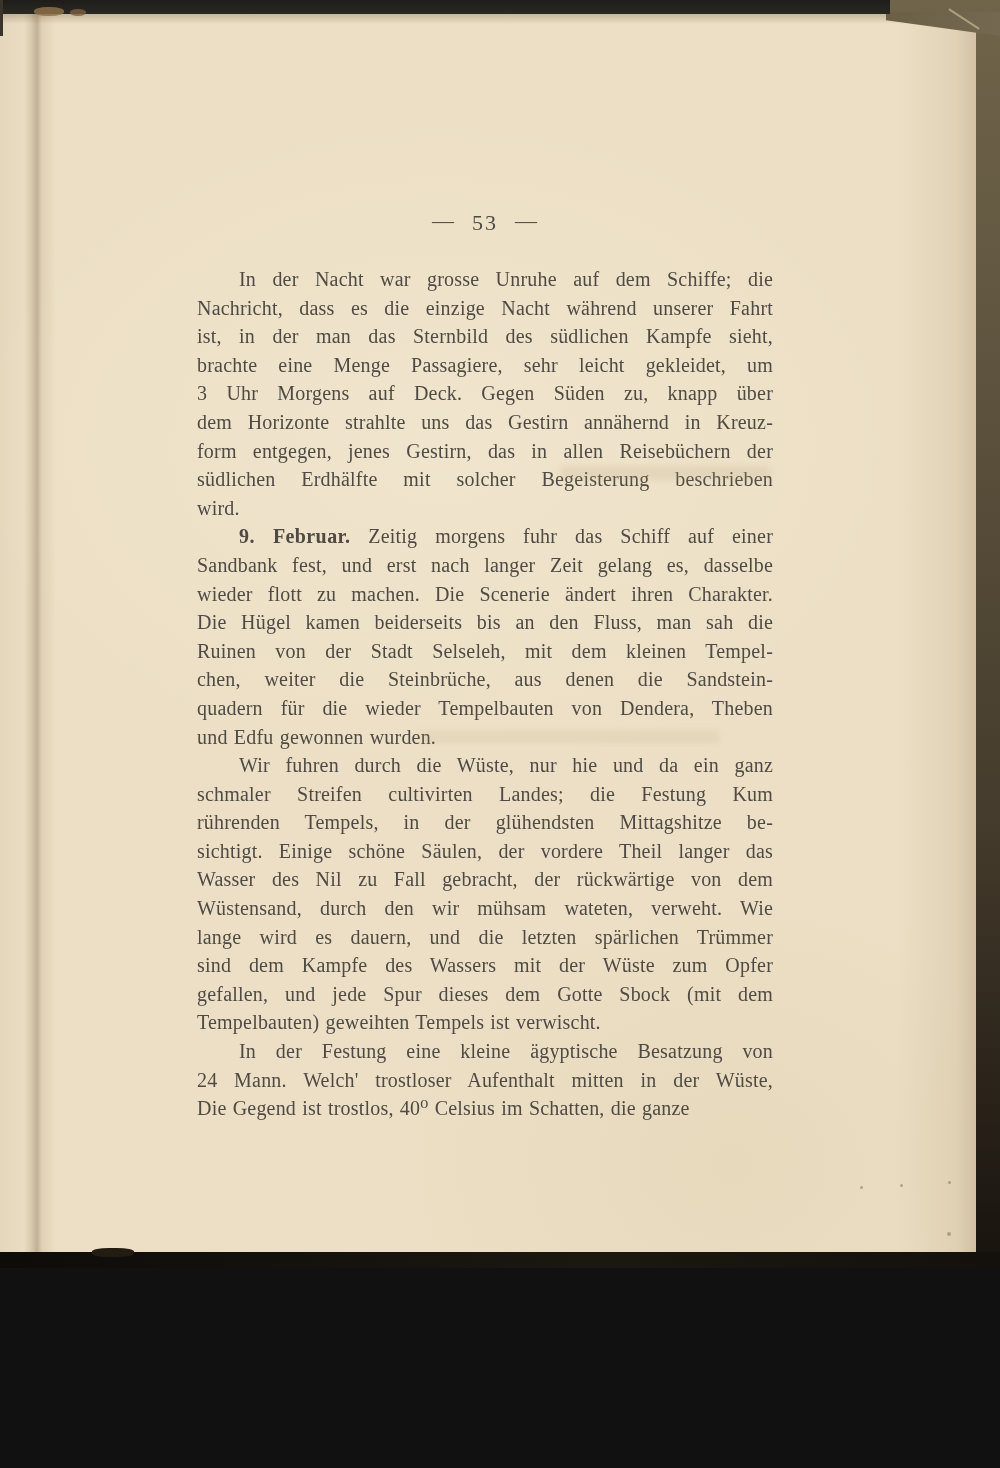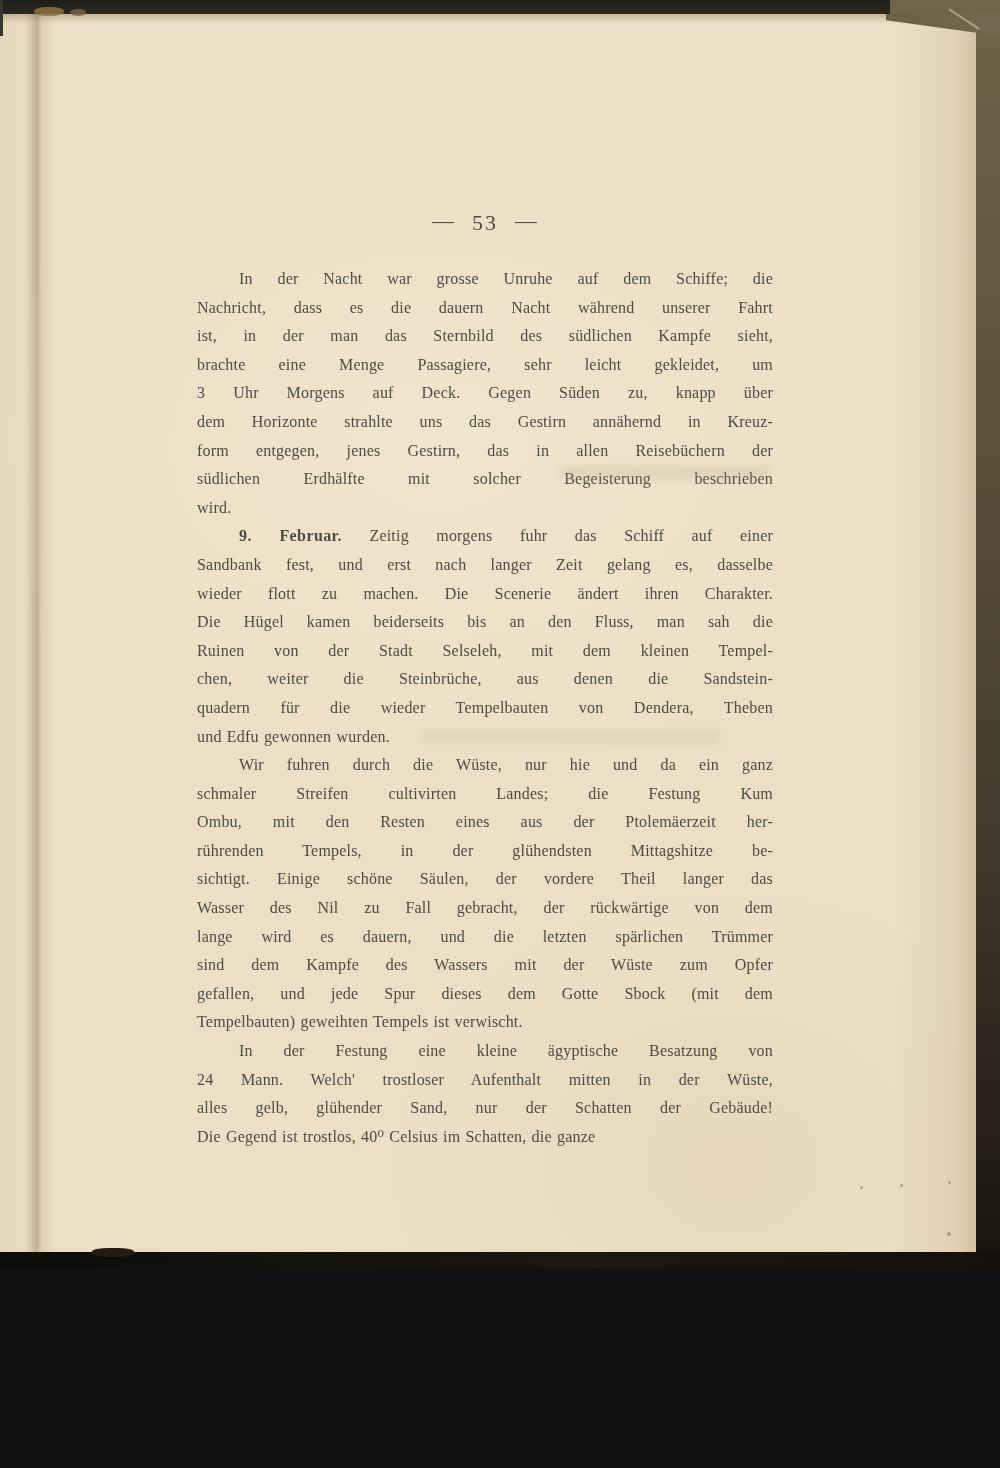--- a/index.html
+++ b/index.html
@@ -44,68 +44,67 @@
   }
   .speck{position:absolute;border-radius:50%;background:#867352;opacity:.55;}
   .ghost{position:absolute;background:rgba(185,165,125,.20);filter:blur(3px);border-radius:4px;}
   
   .page-header{position:absolute;left:197px;top:196px;width:576px;height:30px;
     text-align:center;color:var(--ink,#4f4b44);font-size:22px;letter-spacing:1px;}
   .page-header .dash{margin:0 17px;position:relative;top:-2px;}
   .page-header .num{letter-spacing:2px;}
   
   .text-block{position:absolute;left:197px;top:251px;width:576px;color:var(--ink,#4f4b44);
-    font-size:16px;}
+    font-size:20px;}
   .line{line-height:28.6px;height:28.6px;text-align:justify;text-align-last:justify;
     letter-spacing:.2px;word-spacing:1px;}
   .line.first{text-indent:42px;}
   .line.last{text-align-last:left;}
   .line b{font-weight:700;letter-spacing:.4px;}
 </style>
 </head>
 <body>
 
 <div class="scene">
 
   <div class="page">
     <div class="page-header">
       <span class="dash">—</span><span class="num">53</span><span class="dash">—</span>
     </div>
 
     <div class="text-block">
         <div class="line first">In der Nacht war grosse Unruhe auf dem Schiffe; die</div>
-        <div class="line">Nachricht, dass es die dauern Nacht während unserer Fahrt</div>
+        <div class="line">Nachricht, dass es die einzige Nacht während unserer Fahrt</div>
         <div class="line">ist, in der man das Sternbild des südlichen Kampfe sieht,</div>
         <div class="line">brachte eine Menge Passagiere, sehr leicht gekleidet, um</div>
         <div class="line">3 Uhr Morgens auf Deck.  Gegen Süden zu, knapp über</div>
         <div class="line">dem Horizonte strahlte uns das Gestirn annähernd in Kreuz-</div>
         <div class="line">form entgegen, jenes Gestirn, das in allen Reisebüchern der</div>
         <div class="line">südlichen Erdhälfte mit solcher Begeisterung beschrieben</div>
         <div class="line last">wird.</div>
         <div class="line first"><b>9. Februar.</b>  Zeitig morgens fuhr das Schiff auf einer</div>
         <div class="line">Sandbank fest, und erst nach langer Zeit gelang es, dasselbe</div>
         <div class="line">wieder flott zu machen.  Die Scenerie ändert ihren Charakter.</div>
         <div class="line">Die Hügel kamen beiderseits bis an den Fluss, man sah die</div>
         <div class="line">Ruinen von der Stadt Selseleh, mit dem kleinen Tempel-</div>
         <div class="line">chen, weiter die Steinbrüche, aus denen die Sandstein-</div>
         <div class="line">quadern für die wieder Tempelbauten von Dendera, Theben</div>
         <div class="line last">und Edfu gewonnen wurden.</div>
         <div class="line first">Wir fuhren durch die Wüste, nur hie und da ein ganz</div>
         <div class="line">schmaler Streifen cultivirten Landes; die Festung Kum</div>
-        <div class="line">Ombu, mit den Resten eines aus der Ptolemäerzeit her-</div>
         <div class="line">rührenden Tempels, in der glühendsten Mittagshitze be-</div>
         <div class="line">sichtigt. Einige schöne Säulen, der vordere Theil langer das</div>
         <div class="line">Wasser des Nil zu Fall gebracht, der rückwärtige von dem</div>
+        <div class="line">Wüstensand, durch den wir mühsam wateten, verweht. Wie</div>
         <div class="line">lange wird es dauern, und die letzten spärlichen Trümmer</div>
         <div class="line">sind dem Kampfe des Wassers mit der Wüste zum Opfer</div>
         <div class="line">gefallen, und jede Spur dieses dem Gotte Sbock (mit dem</div>
         <div class="line last">Tempelbauten) geweihten Tempels ist verwischt.</div>
         <div class="line first">In der Festung eine kleine ägyptische Besatzung von</div>
         <div class="line">24 Mann.  Welch' trostloser Aufenthalt mitten in der Wüste,</div>
-        <div class="line">alles gelb, glühender Sand, nur der Schatten der Gebäude!</div>
         <div class="line last">Die Gegend ist trostlos, 40⁰ Celsius im Schatten, die ganze</div>
       </div>
 
     <div class="ghost" style="left:560px;top:452px;width:210px;height:14px;"></div>
     <div class="ghost" style="left:420px;top:716px;width:300px;height:14px;opacity:.7;"></div>
     <div class="speck" style="left:860px;top:1172px;width:3px;height:3px;"></div>
     <div class="speck" style="left:900px;top:1170px;width:3px;height:3px;"></div>
     <div class="speck" style="left:948px;top:1167px;width:3px;height:3px;"></div>
     <div class="speck" style="left:947px;top:1218px;width:4px;height:4px;"></div>
     <div class="speck" style="left:300px;top:1290px;width:3px;height:3px;opacity:.35;"></div>

